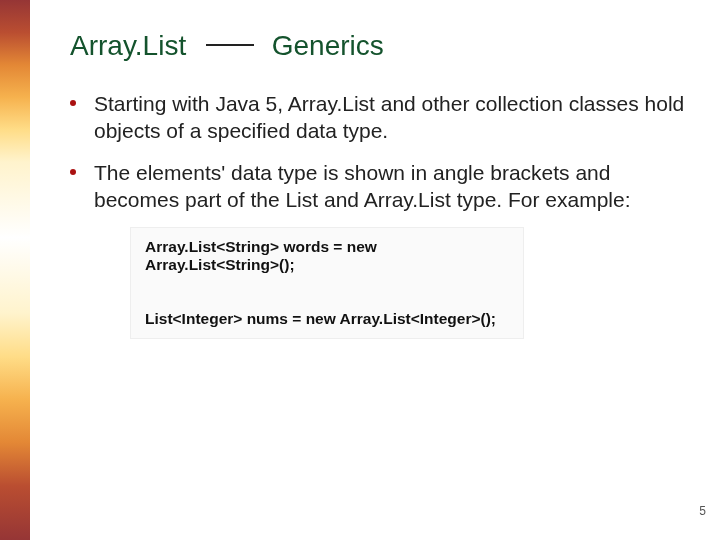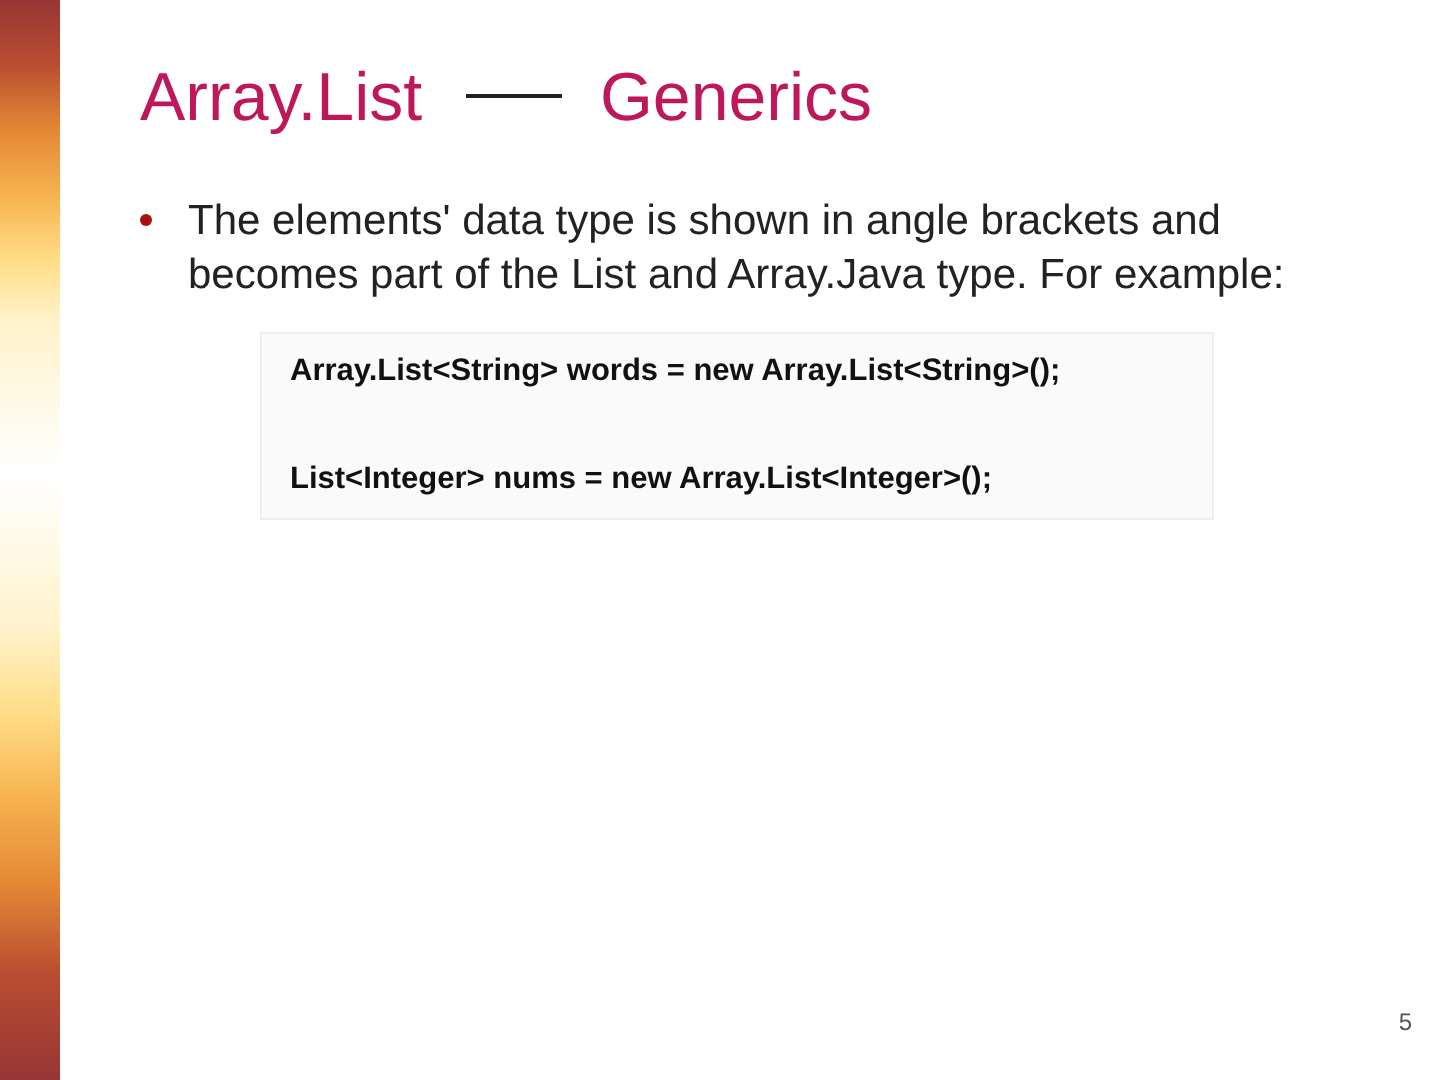--- a/index.html
+++ b/index.html
@@ -33,22 +33,22 @@
       #8a1f1f 100%);
     opacity: 0.9;
   }
   .content {
     position: absolute;
     left: 70px;
     top: 30px;
     right: 30px;
   }
   .title {
-    font-size: 34px;
-    color: #be185d;
+    font-size: 28px;
+    color: #14532d;
     font-weight: 400;
     margin-bottom: 28px;
     white-space: nowrap;
   }
   .title .dash {
     display: inline-block;
     vertical-align: middle;
     width: 48px;
     height: 2px;
     background: #222;
@@ -75,21 +75,21 @@
     font-size: 21px;
     line-height: 1.3;
     color: #222;
   }
   .code-block {
     margin-left: 60px;
     margin-top: 14px;
     background: #fafafa;
     border: 1px solid #eee;
     padding: 10px 14px;
-    width: 477px;
+    width: 394px;
   }
   .code-line {
     font-family: Arial, Helvetica, sans-serif;
     font-weight: 700;
     font-size: 15.5px;
     color: #111;
     margin-bottom: 14px;
   }
   .code-line:last-child { margin-bottom: 0; margin-top: 36px; }
   .page-num {
@@ -109,21 +109,25 @@
 
   <h1 class="title">
     <span>Array.List</span>
     <span class="dash"></span>
     <span>Generics</span>
   </h1>
 
   <ul class="bullets">
     <li>
       <span class="dot"></span>
-      <span class="bullet-text">The elements' data type is shown in angle brackets and becomes part of the List and Array.Java type.  For example:</span>
+      <span class="bullet-text">Starting with Java 5, Array.List and other collection classes hold objects of a specified data type.</span>
+    </li>
+    <li>
+      <span class="dot"></span>
+      <span class="bullet-text">The elements' data type is shown in angle brackets and becomes part of the List and Array.List type.  For example:</span>
     </li>
   </ul>
 
   <div class="code-block">
     <div class="code-line">Array.List&lt;String&gt; words = new Array.List&lt;String&gt;();</div>
     <div class="code-line">List&lt;Integer&gt; nums = new Array.List&lt;Integer&gt;();</div>
   </div>
 
 </div>
 

